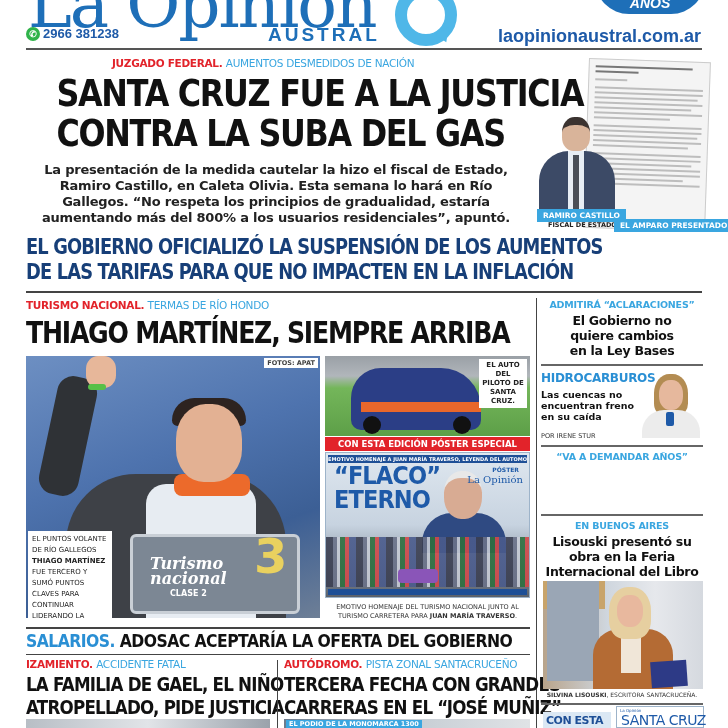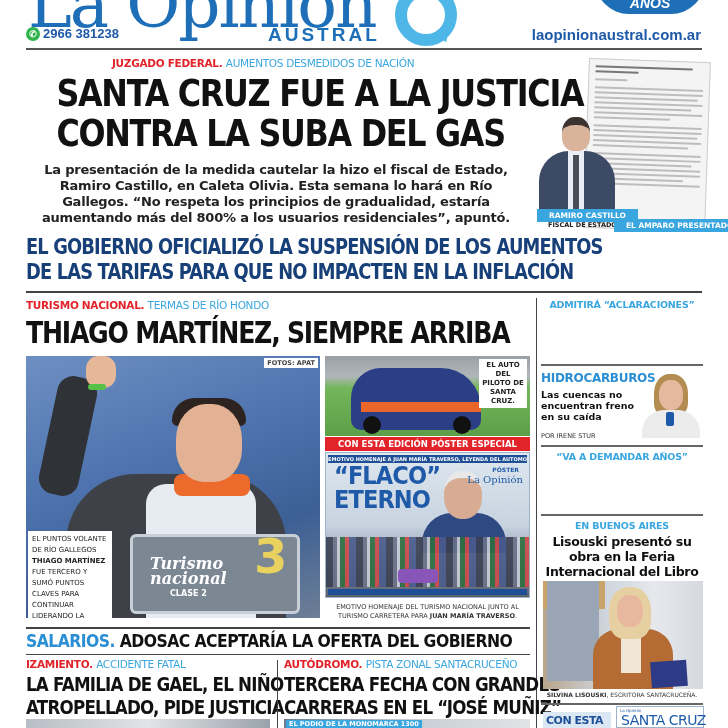--- a/index.html
+++ b/index.html
@@ -9,42 +9,42 @@
   .abs { position: absolute; }
 
   
   .logo-word { position: absolute; left: 28px; top: -28px; font-family: "DejaVu Serif", serif; font-size: 66px; color: #1e6fb8; letter-spacing: -2px; line-height: 1; white-space: nowrap; }
   .logo-o { position: absolute; left: 395px; top: -16px; width: 62px; height: 62px; border: 12px solid #4fb7e8; border-radius: 50%; }
   .logo-o-tail { position: absolute; left: 437px; top: 30px; width: 0; height: 0; border-left: 6px solid transparent; border-right: 10px solid transparent; border-top: 12px solid #4fb7e8; transform: rotate(-30deg); }
   .anos-badge { position: absolute; left: 595px; top: -20px; width: 110px; height: 34px; background: #1e6fb8; border-radius: 0 0 40px 40px; color: #fff; font-weight: bold; font-style: italic; font-size: 14px; text-align: center; padding-top: 16px; line-height: 1; }
   .austral { position: absolute; left: 268px; top: 24px; font-size: 19px; font-weight: bold; letter-spacing: 3px; color: #1e6fb8; }
   .phone { position: absolute; left: 26px; top: 26px; display: flex; align-items: center; gap: 3px; font-weight: bold; font-size: 13px; color: #1e5aa8; }
   .wa-icon { width: 14px; height: 14px; border-radius: 50%; background: #2fb34a; color: #fff; font-size: 9px; display: flex; align-items: center; justify-content: center; }
-  .site-url { position: absolute; right: 27px; top: 26px; font-weight: bold; font-size: 15px; color: #1e5aa8; }
+  .site-url { position: absolute; right: 27px; top: 26px; font-weight: bold; font-size: 18px; color: #1e5aa8; }
   .mast-rule { position: absolute; left: 26px; right: 26px; top: 48px; height: 2px; background: #555; }
 
   
   .kicker { font-family: "DejaVu Sans", sans-serif; font-weight: bold; font-size: 10.5px; white-space: nowrap; letter-spacing: -0.3px; }
   .kicker .red { color: #e2232a; }
   .kicker .blue { color: #3aa6e0; font-weight: normal; }
 
   
   .lead-kicker { left: 112px; top: 57px; text-align: right; }
   .lead-title { left: 20px; top: 74px; width: 520px; text-align: center; font-family: "DejaVu Sans", sans-serif; font-weight: bold; font-size: 37px; line-height: 40px; letter-spacing: -1.5px; color: #111; transform: scaleX(0.86); transform-origin: center top; white-space: nowrap; }
   .lead-body { left: 26px; top: 162px; width: 500px; text-align: center; font-family: "DejaVu Sans", sans-serif; font-weight: bold; font-size: 13px; line-height: 16px; color: #222; letter-spacing: -0.2px; }
 
   .doc-img { left: 586px; top: 60px; width: 122px; height: 170px; background: #f4f4f4; border: 1px solid #ccc; transform: rotate(2deg); padding: 6px; overflow: hidden; }
   .doc-line { height: 2px; background: #bdbdbd; margin-bottom: 3px; }
   .doc-line.dark { background: #777; }
   .person-castillo { left: 537px; top: 115px; width: 80px; height: 95px; overflow: hidden; }
   .castillo-head { position: absolute; left: 25px; top: 2px; width: 28px; height: 34px; background: #d9b49a; border-radius: 45% 45% 40% 40%; border-top: 8px solid #3b3330; }
   .castillo-body { position: absolute; left: 2px; top: 36px; width: 76px; height: 60px; background: #3c4a66; border-radius: 30px 30px 0 0; }
   .castillo-shirt { position: absolute; left: 31px; top: 36px; width: 16px; height: 60px; background: #e8eef4; }
   .castillo-tie { position: absolute; left: 36px; top: 40px; width: 6px; height: 55px; background: #4a4f57; }
-  .cap-box { background: #3aa6e0; color: #fff; font-family: "DejaVu Sans", sans-serif; font-weight: bold; font-size: 7.5px; padding: 2px 12px; white-space: nowrap; }
+  .cap-box { background: #3aa6e0; color: #fff; font-family: "DejaVu Sans", sans-serif; font-weight: bold; font-size: 7.5px; padding: 2px 6px; white-space: nowrap; }
   .cap-castillo { left: 537px; top: 209px; }
   .cap-castillo-sub { left: 548px; top: 221px; font-size: 6.5px; font-weight: bold; color: #222; font-family: "DejaVu Sans", sans-serif; }
   .cap-amparo { left: 614px; top: 219px; }
 
   
   .sec-title { left: 26px; top: 235px; width: 676px; font-family: "DejaVu Sans", sans-serif; font-weight: bold; font-size: 21px; line-height: 25px; color: #173f78; letter-spacing: -1px; white-space: nowrap; }
   .sec-title span { display: block; transform: scaleX(0.85); transform-origin: left top; }
   .rule-1 { left: 26px; right: 26px; top: 291px; height: 2px; background: #444; }
 
   
@@ -287,20 +287,21 @@
 <div class="abs bottom-title fecha-title">
   <div>TERCERA FECHA CON GRANDES</div>
   <div>CARRERAS EN EL “JOSÉ MUÑIZ”</div>
 </div>
 <div class="abs bottom-photo-l"></div>
 <div class="abs bottom-photo-r"></div>
 <div class="abs podio-tag">EL PODIO DE LA MONOMARCA 1300</div>
 
 <div class="rc" style="top:299px">
   <div class="rc-kicker">ADMITIRÁ “ACLARACIONES”</div>
+  <div class="rc-title" style="padding:3px 24px 0">El Gobierno no quiere cambios en la Ley Bases</div>
 </div>
 <div class="rc-rule" style="top:364px"></div>
 
 <div>
   <div class="hidro-kicker">HIDROCARBUROS</div>
   <div class="hidro-text">Las cuencas no encuentran freno en su caída</div>
   <div class="hidro-by">POR IRENE STUR</div>
   <div class="stur-photo">
     <div class="stur-hair"></div>
     <div class="stur-face"></div>

